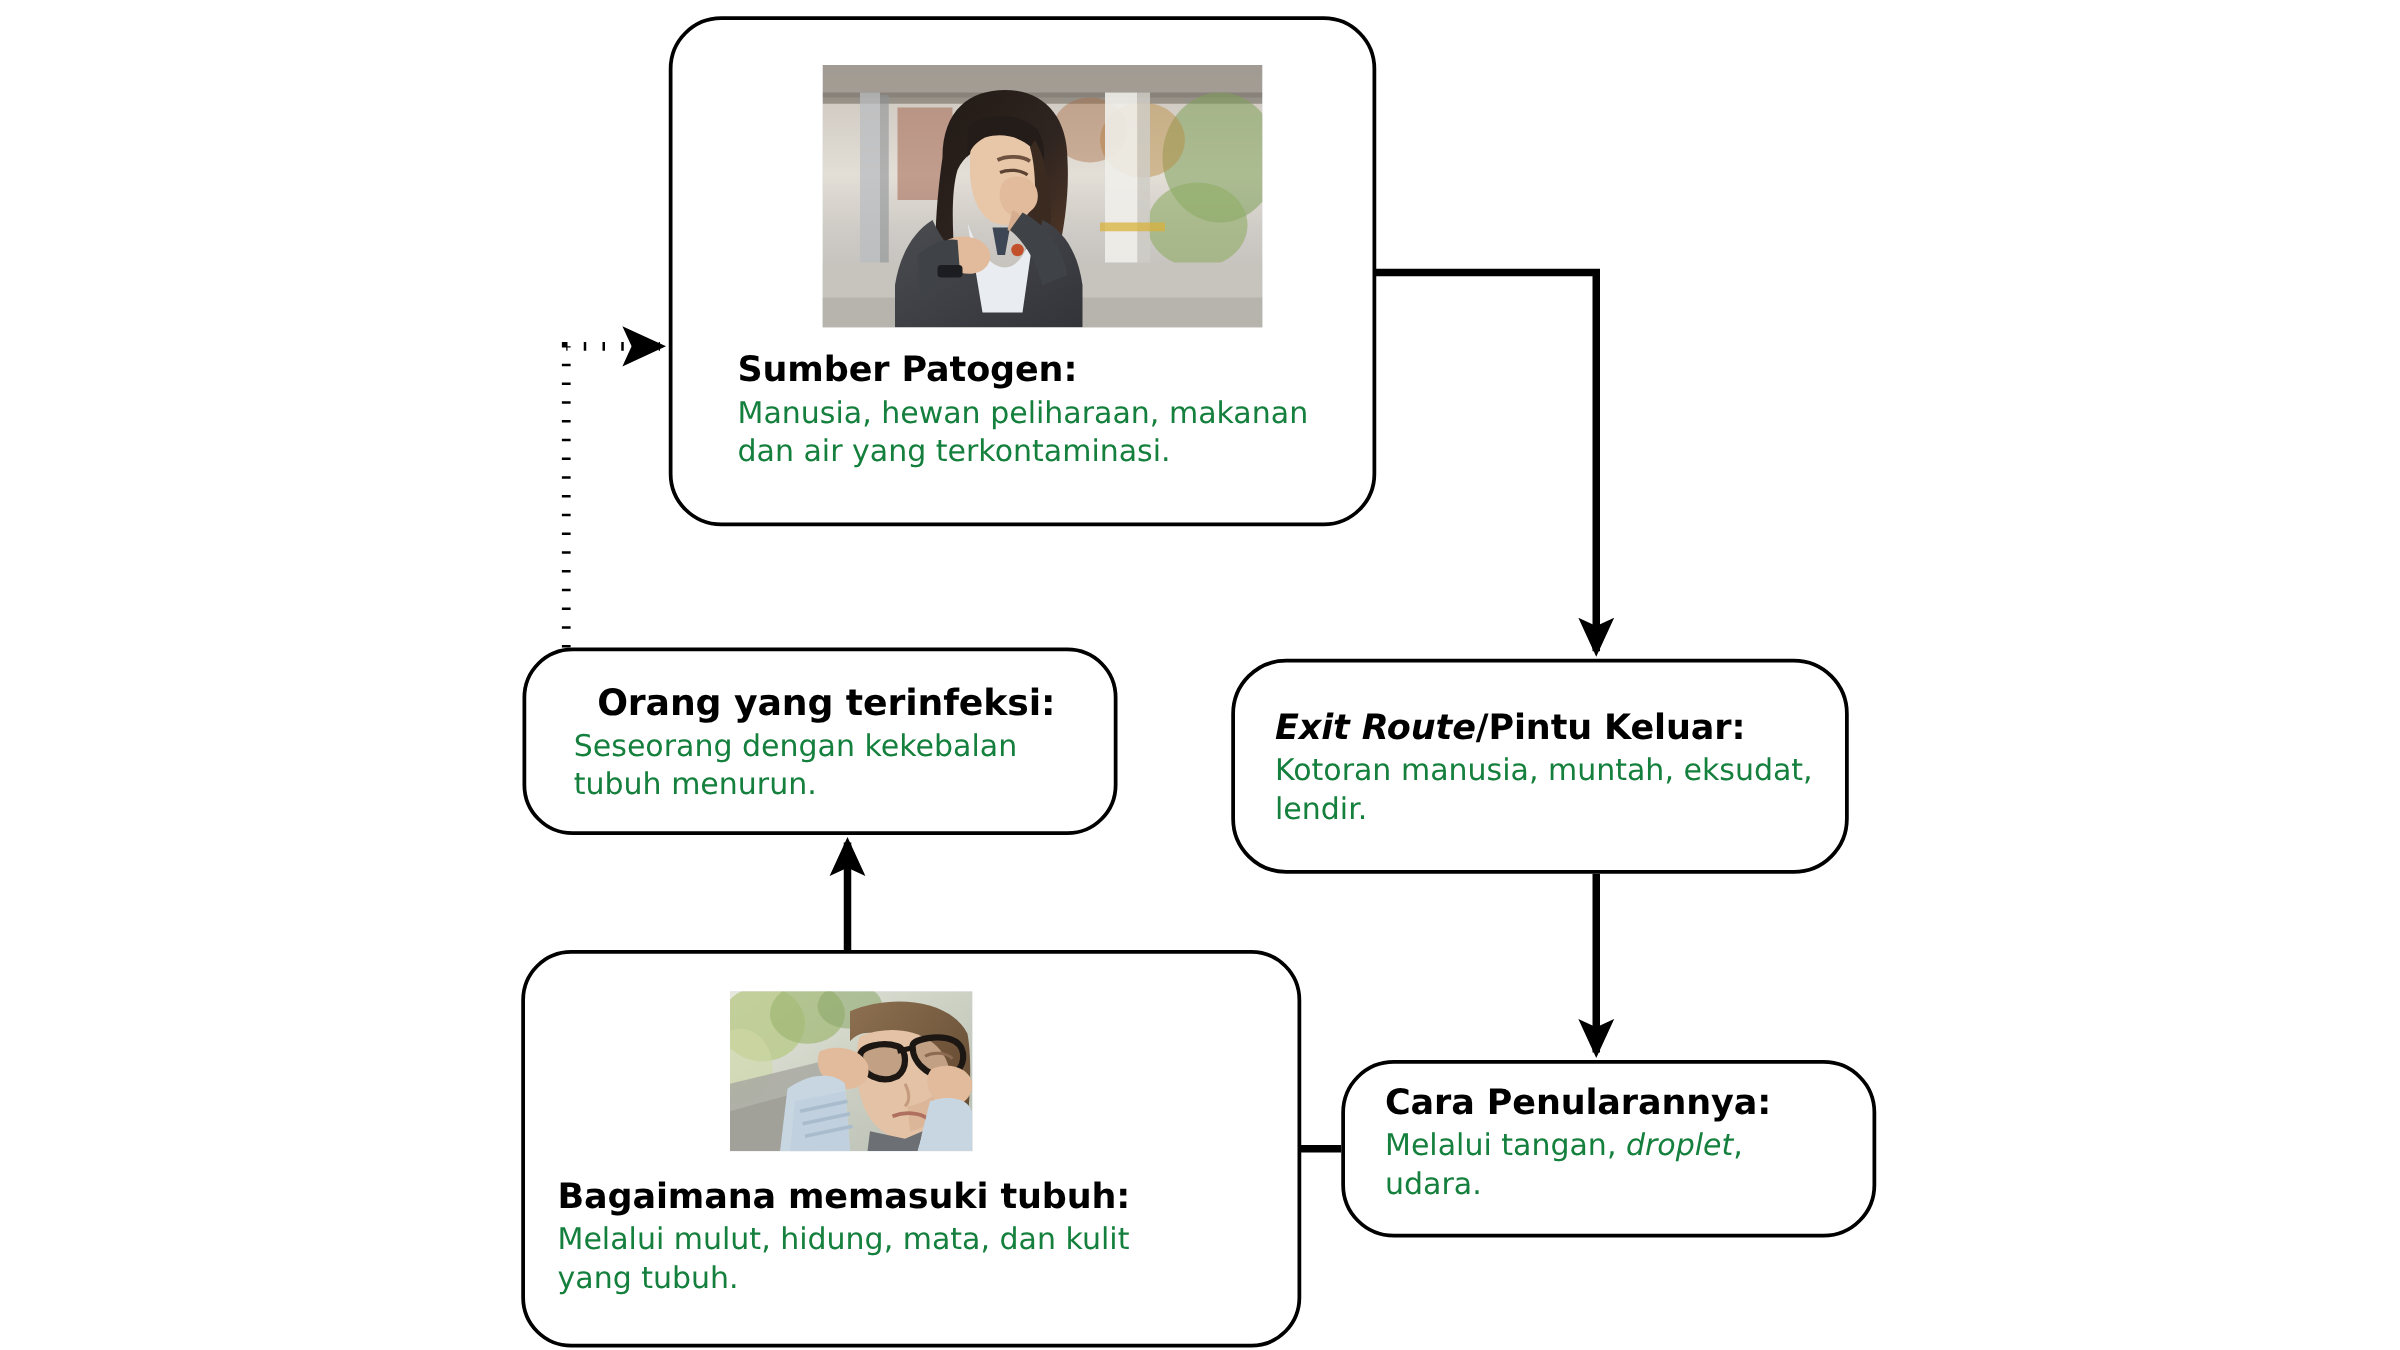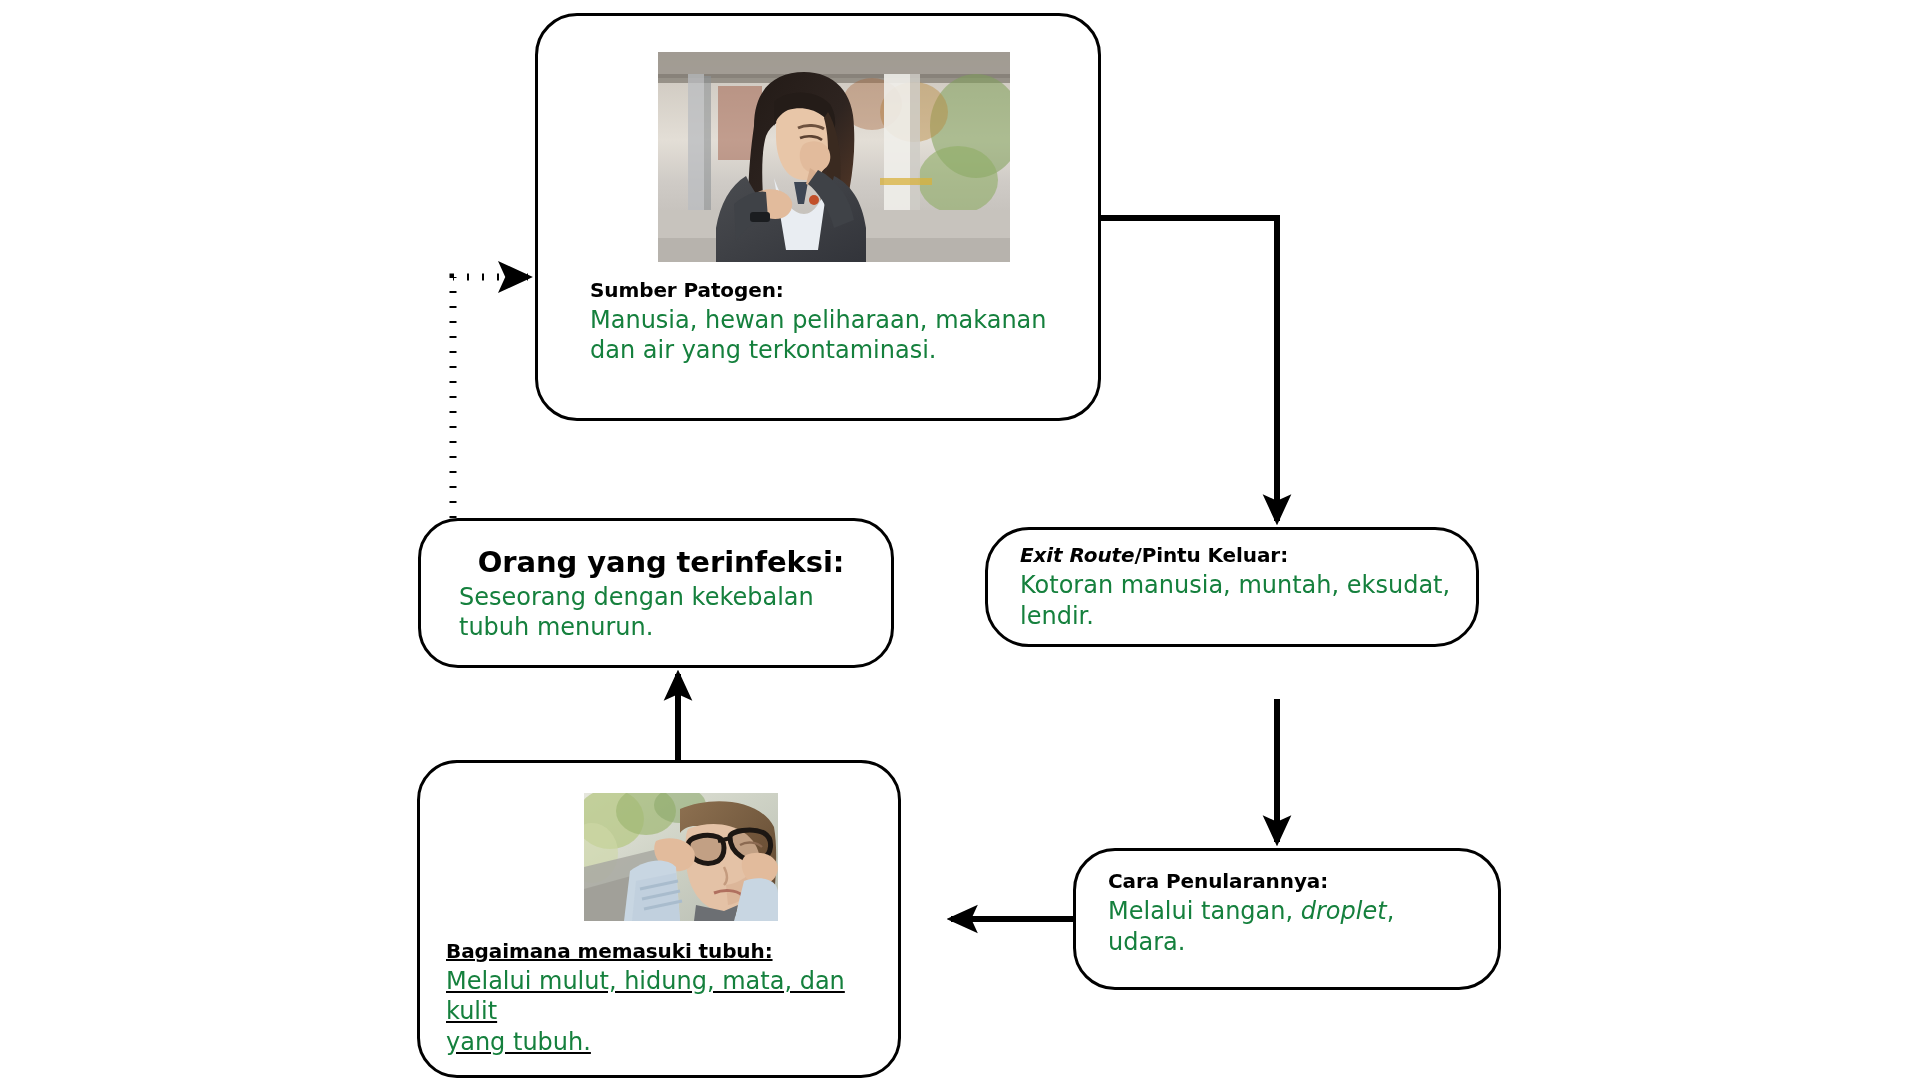--- a/index.html
+++ b/index.html
@@ -47,21 +47,21 @@
     position: relative;
     overflow: hidden;
   }
 
   .node-text {
     line-height: 1.26;
     color: #161616;
   }
   .node-title {
     font-weight: bold;
-    font-size: 20px;
+    font-size: 28px;
     letter-spacing: -0.1px;
     color: #000000;
     white-space: nowrap;
   }
   .node-title .ital {
     font-style: italic;
   }
   .node-body {
     font-size: 24px;
     font-weight: normal;
@@ -101,45 +101,44 @@
     border-radius: 40px;
     padding: 0 28px 0 38px;
   }
   #node-infected .node-title { font-size: 29px; text-align: center; }
 
   
   #node-exit {
     left: 985px;
     top: 527px;
     width: 494px;
-    height: 120px;
+    height: 172px;
     border-radius: 44px;
     padding: 0 22px 0 32px;
   }
 
   
   #node-transmission {
     left: 1073px;
     top: 848px;
     width: 428px;
     height: 142px;
     border-radius: 42px;
     padding: 0 20px 12px 32px;
   }
 
   
   #node-entry {
     left: 417px;
     top: 760px;
-    width: 484px;
+    width: 624px;
     height: 318px;
     border-radius: 40px;
     justify-content: flex-start;
     padding: 30px 0 0 0;
-    text-decoration: underline;
   }
   #node-entry .photo-wrap {
     width: 194px;
     height: 128px;
     margin: 0 0 0 164px;
   }
   #node-entry .node-text {
     padding: 18px 20px 0 26px;
   }
 

